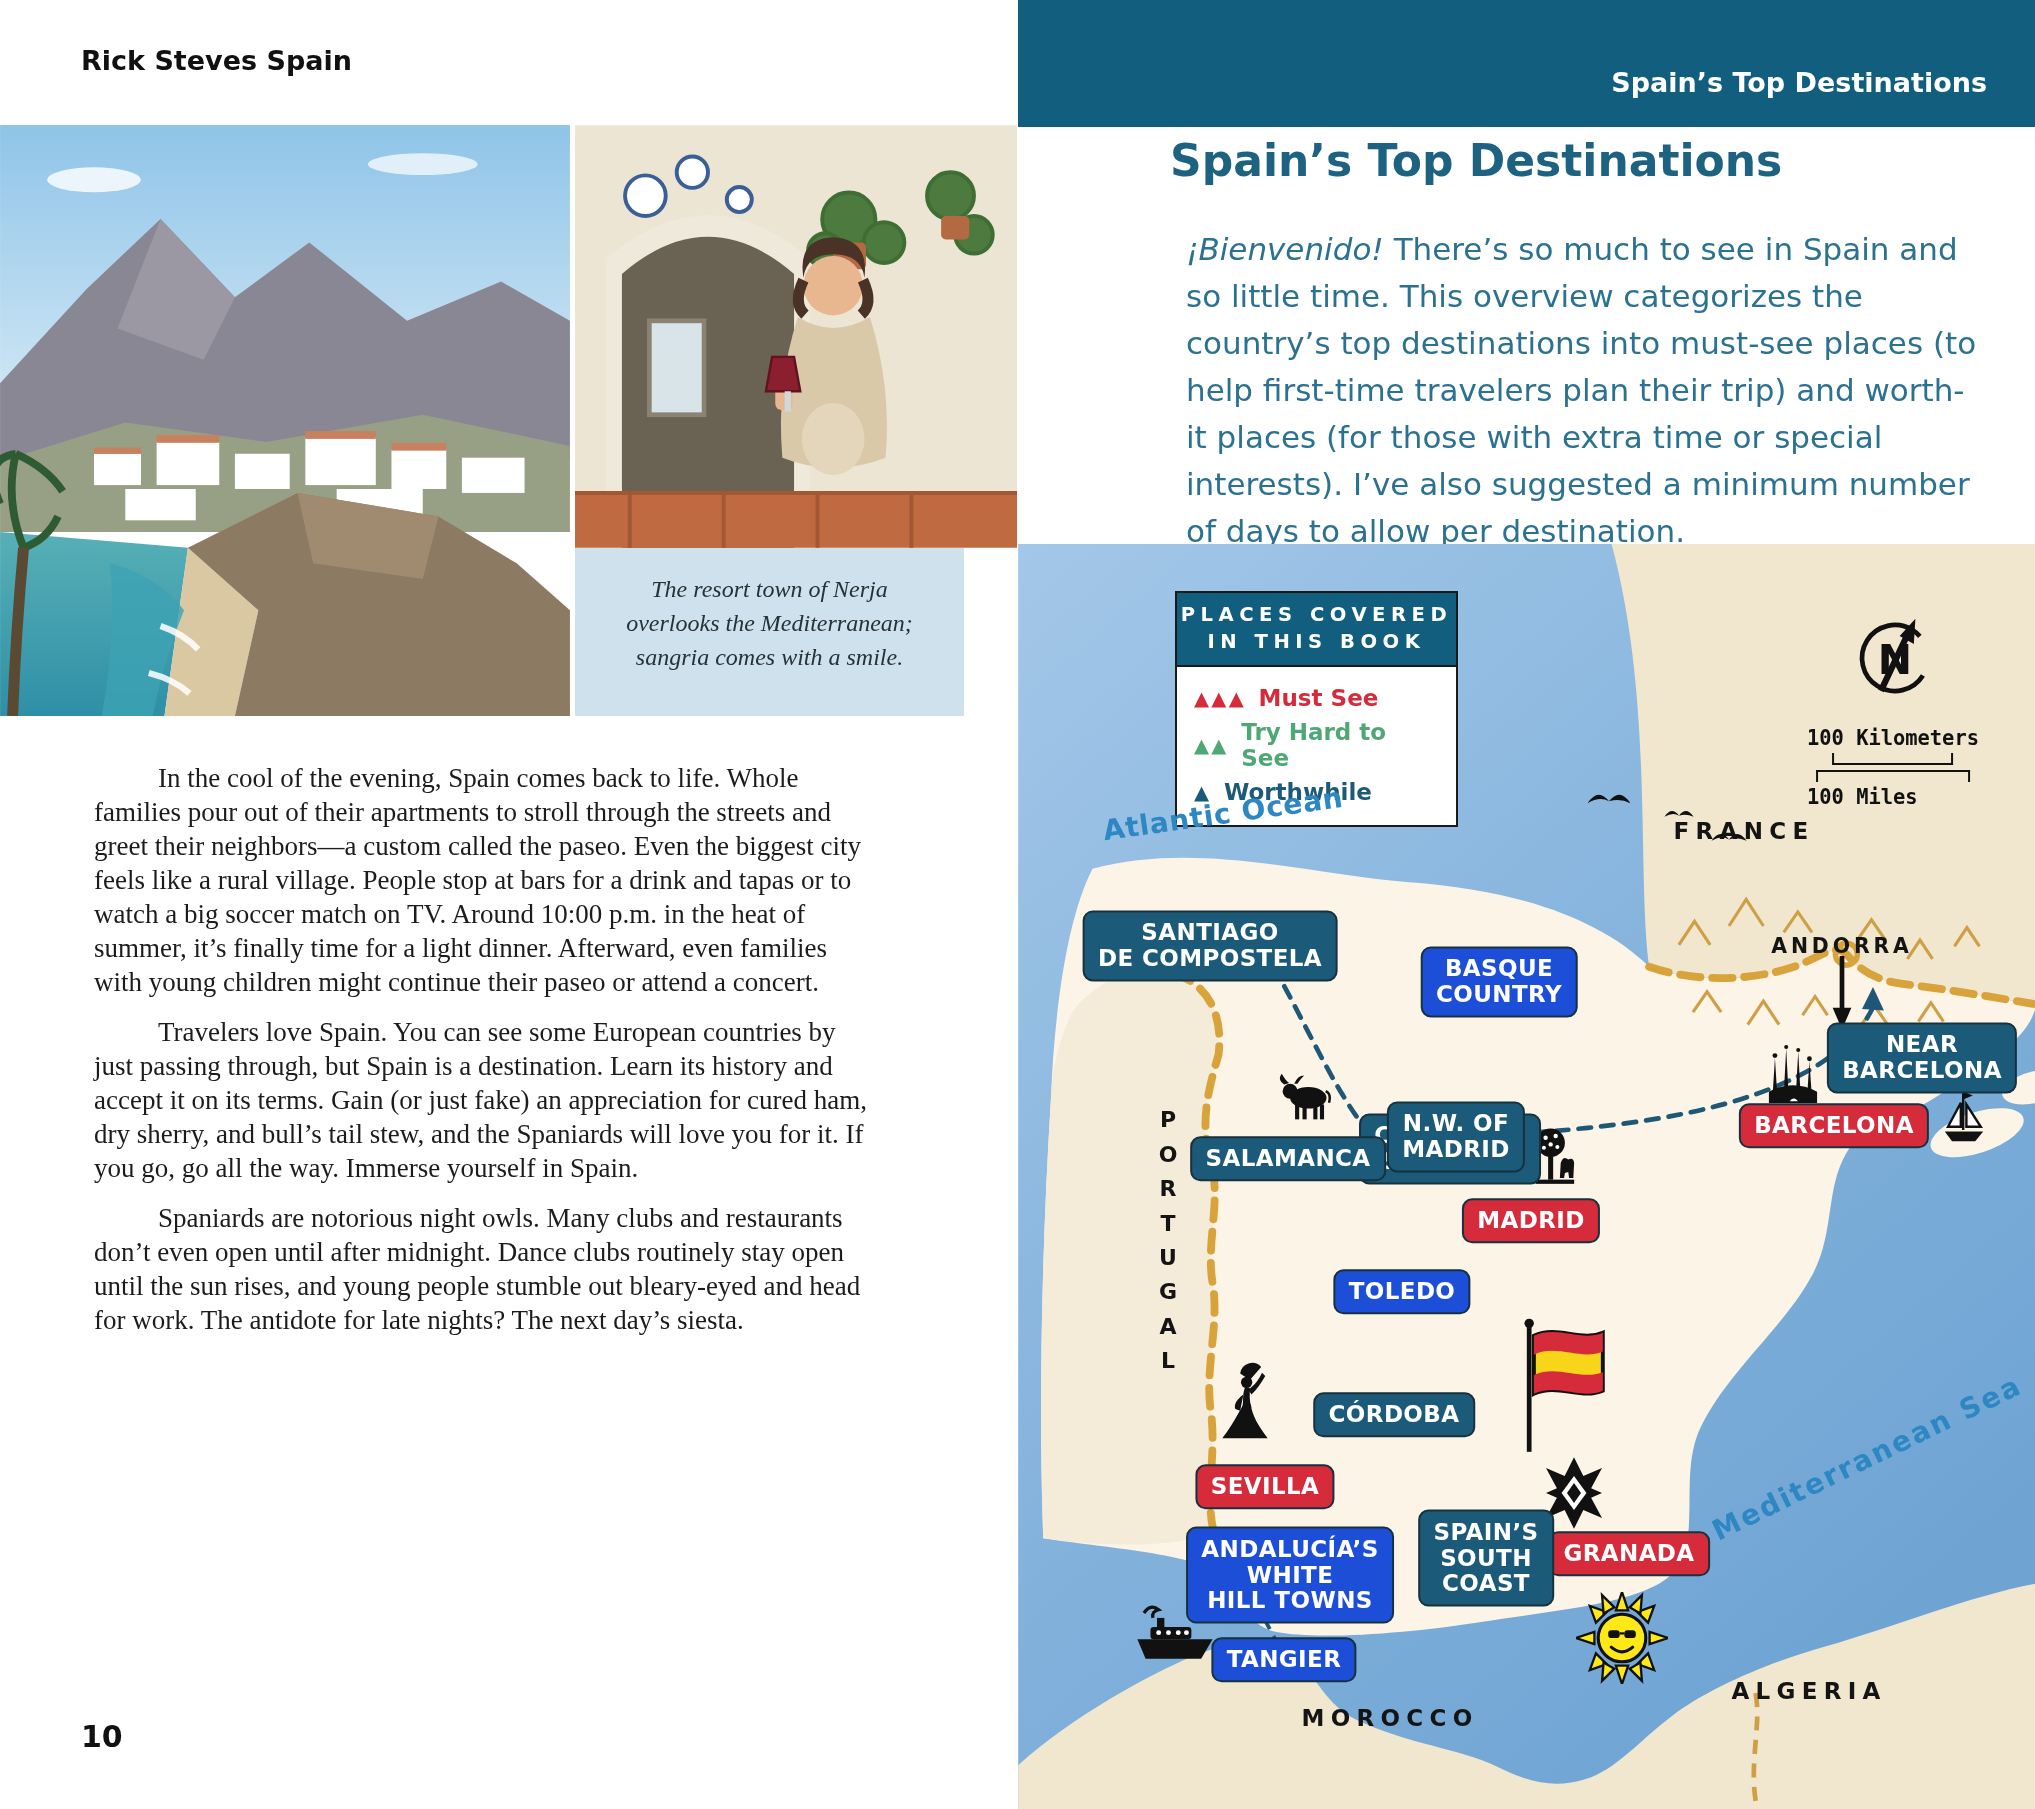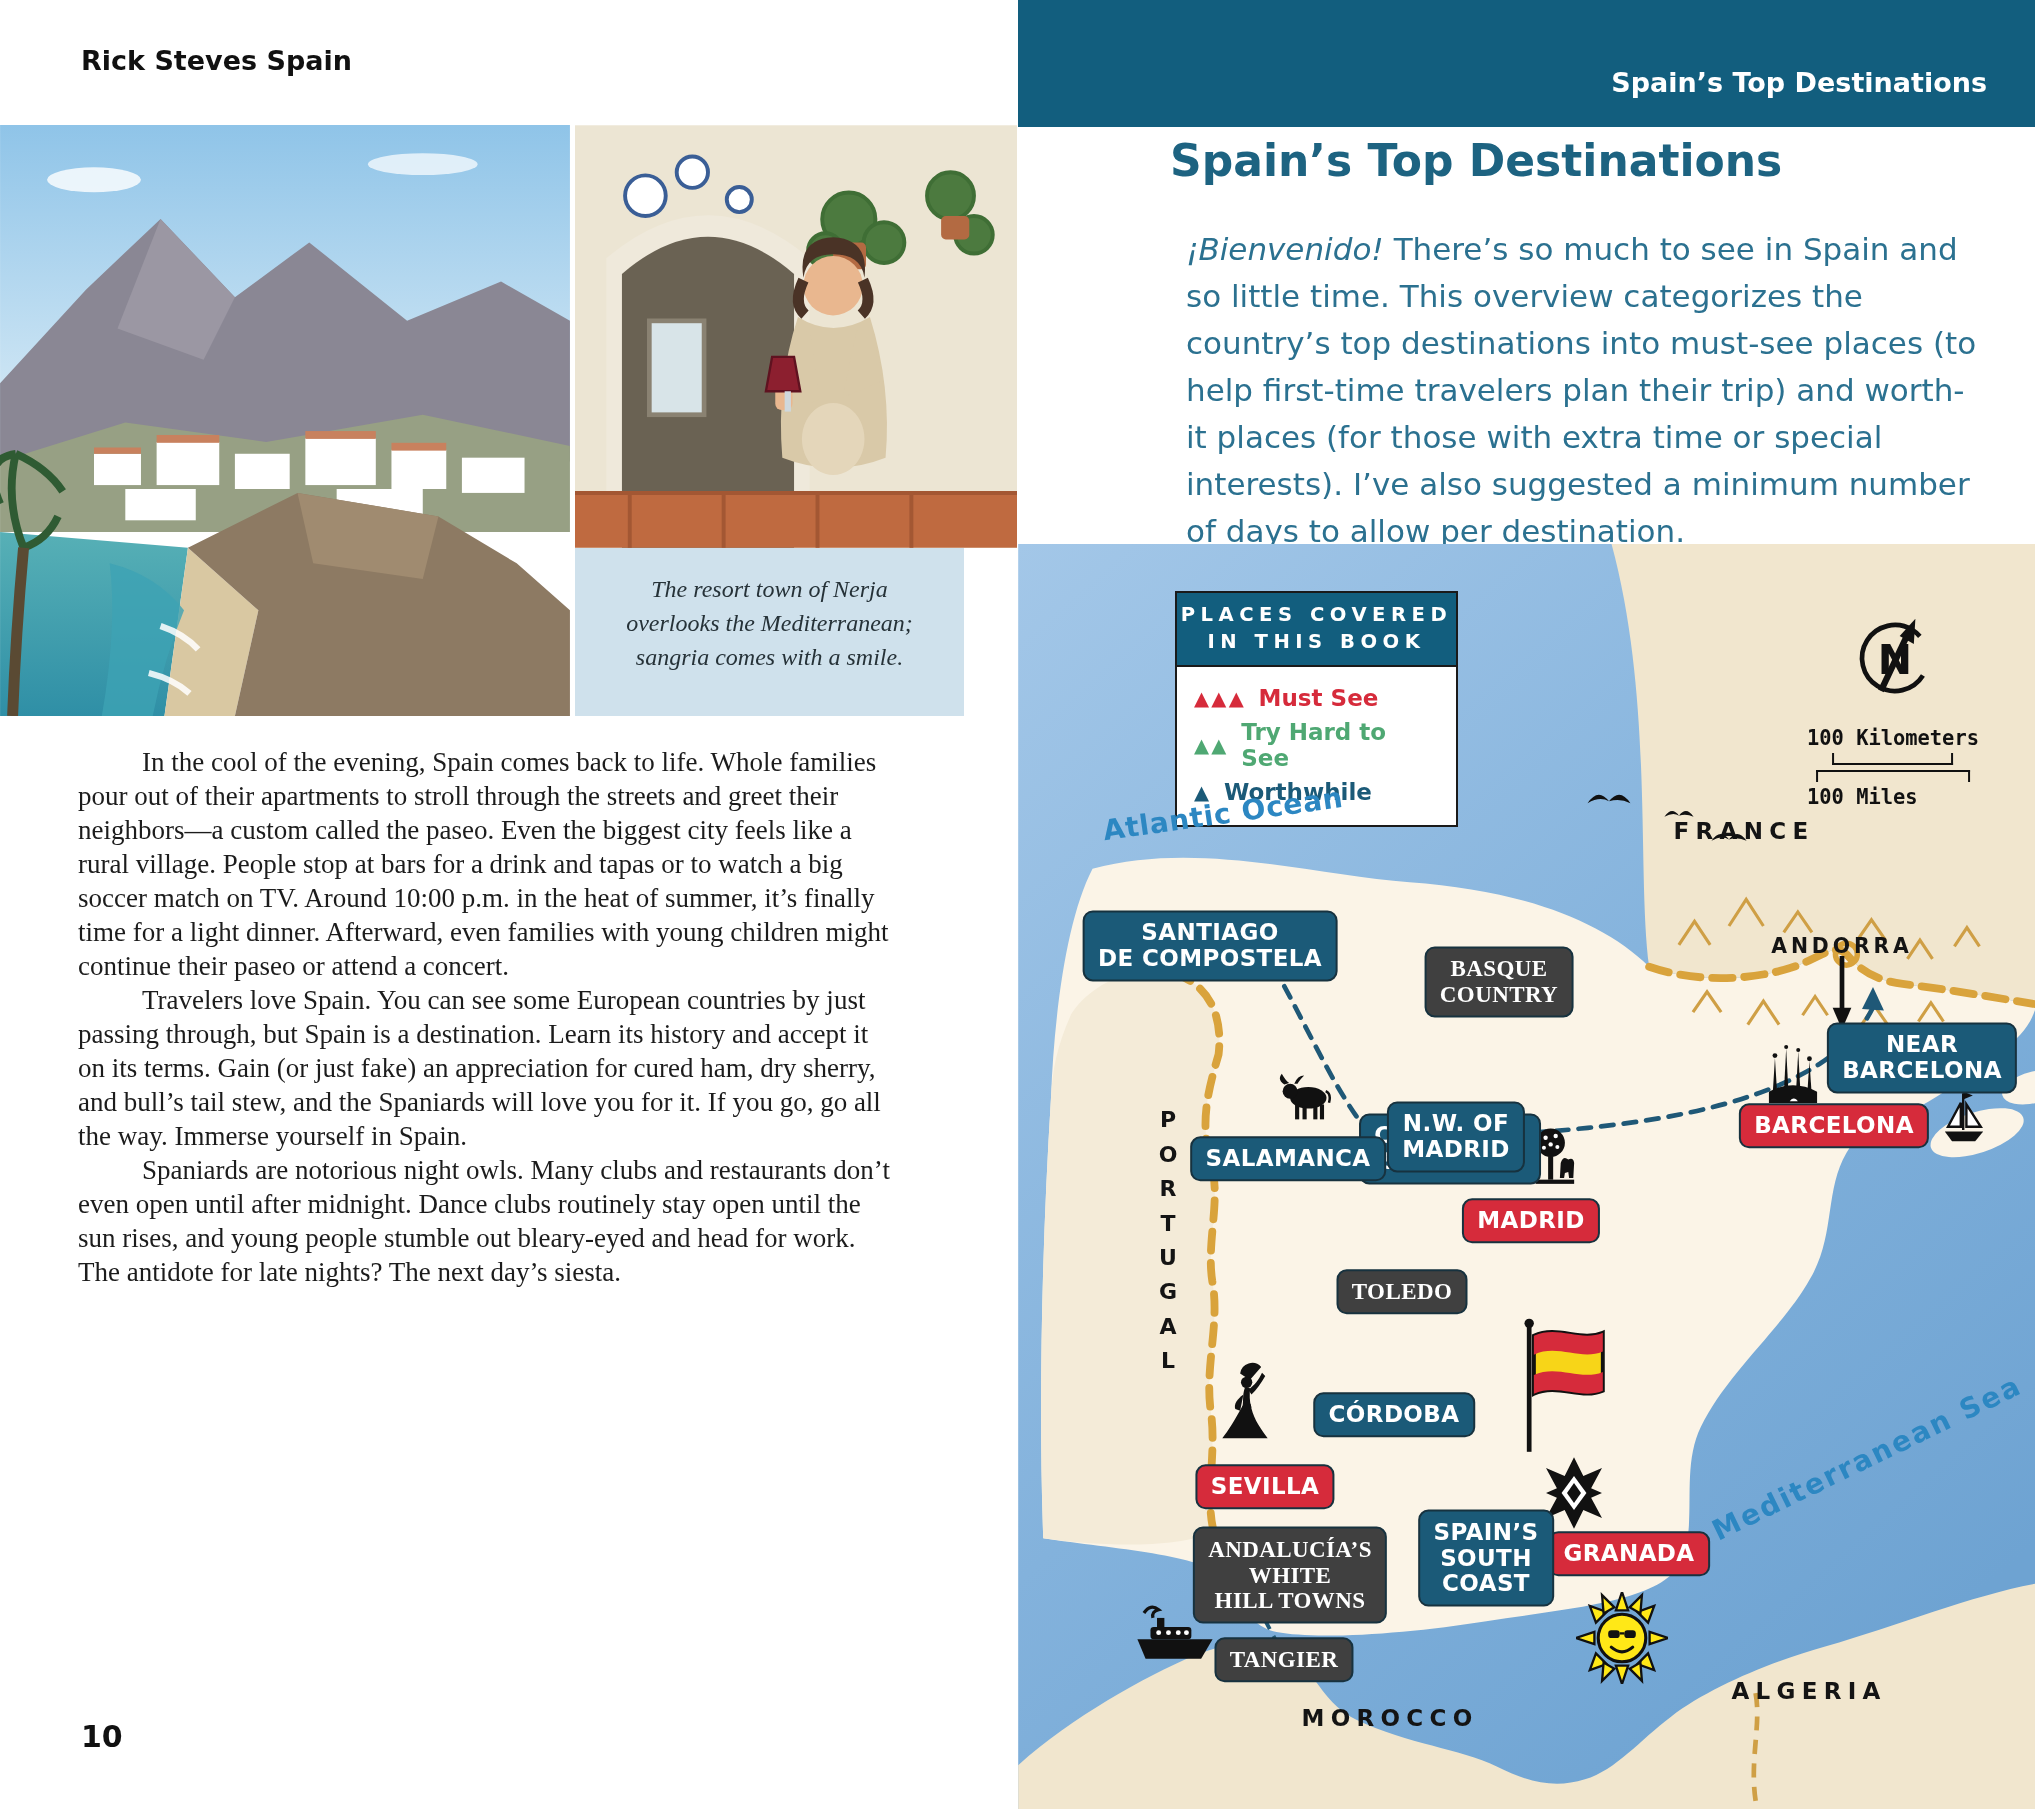--- a/index.html
+++ b/index.html
@@ -21,41 +21,41 @@
   .photo1 svg,.photo2 svg{display:block;}
 
   
   .caption-box{position:absolute;left:575px;top:548px;width:389px;height:168px;background:#cfe1ec;text-align:center;}
   .caption-text{margin:23.5px 28px;font-family:"Liberation Serif",serif;font-style:italic;
                 font-size:24px;line-height:1.42;color:#263238;}
 
   
   .body-text{position:absolute;left:78px;top:745px;width:818px;
              font-family:"Liberation Serif",serif;font-size:27px;line-height:34px;color:#1c1c1c;}
-  .body-text p{margin:0;text-indent:64px;}
+  .body-text p{margin:16px;text-indent:64px;}
 
   
   .rp-title{position:absolute;left:1170px;top:135px;font-size:44px;font-weight:bold;color:#1d6381;
             font-family:"DejaVu Sans",sans-serif;}
   .rp-intro{position:absolute;left:1170px;top:210px;width:798px;font-size:31px;line-height:47px;
             color:#2b7190;font-family:"DejaVu Sans",sans-serif;}
   .rp-intro .lead{font-style:italic;}
 
   
   .map{position:absolute;left:1018px;top:544px;width:1018px;height:1265px;overflow:hidden;}
   .map .geo{position:absolute;left:0;top:0;}
 
   .map-abs{position:absolute;transform:translate(-50%,-50%);}
 
   .dest-box{position:absolute;transform:translate(-50%,-50%);color:#fff;font-weight:bold;
             font-family:"DejaVu Sans",sans-serif;font-size:23px;line-height:1.12;text-align:center;
             white-space:pre-line;padding:7.8px 13.3px;border-radius:10.2px;border:2.3px solid #17323f;
             letter-spacing:0.4px;}
   .dest-box.red{background:#d62b3b;}
-  .dest-box.green{background:#404040;font-family:Liberation Serif, serif;}
+  .dest-box.green{background:#1d4ed8;}
   .dest-box.teal{background:#1b5a78;}
 
   .country{position:absolute;transform:translate(-50%,-50%);color:#141414;font-weight:bold;
            font-family:"DejaVu Sans",sans-serif;font-size:23px;letter-spacing:6.3px;white-space:nowrap;}
   .country.small{font-size:20.4px;letter-spacing:3.9px;}
   .country.vertical{writing-mode:vertical-rl;text-orientation:upright;letter-spacing:9.4px;font-size:22px;}
 
   .sea-label{position:absolute;color:#2c87c2;font-weight:bold;font-family:"DejaVu Sans",sans-serif;
              font-size:28px;letter-spacing:0.8px;white-space:nowrap;}
 

